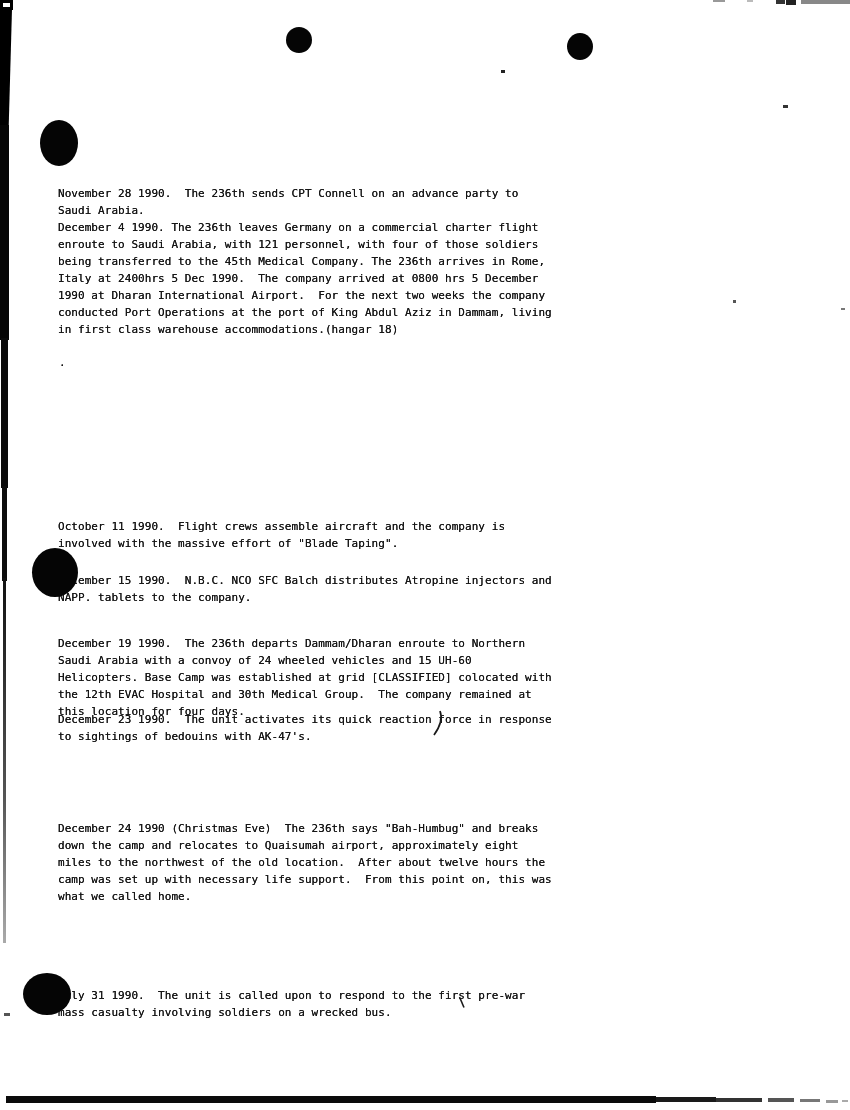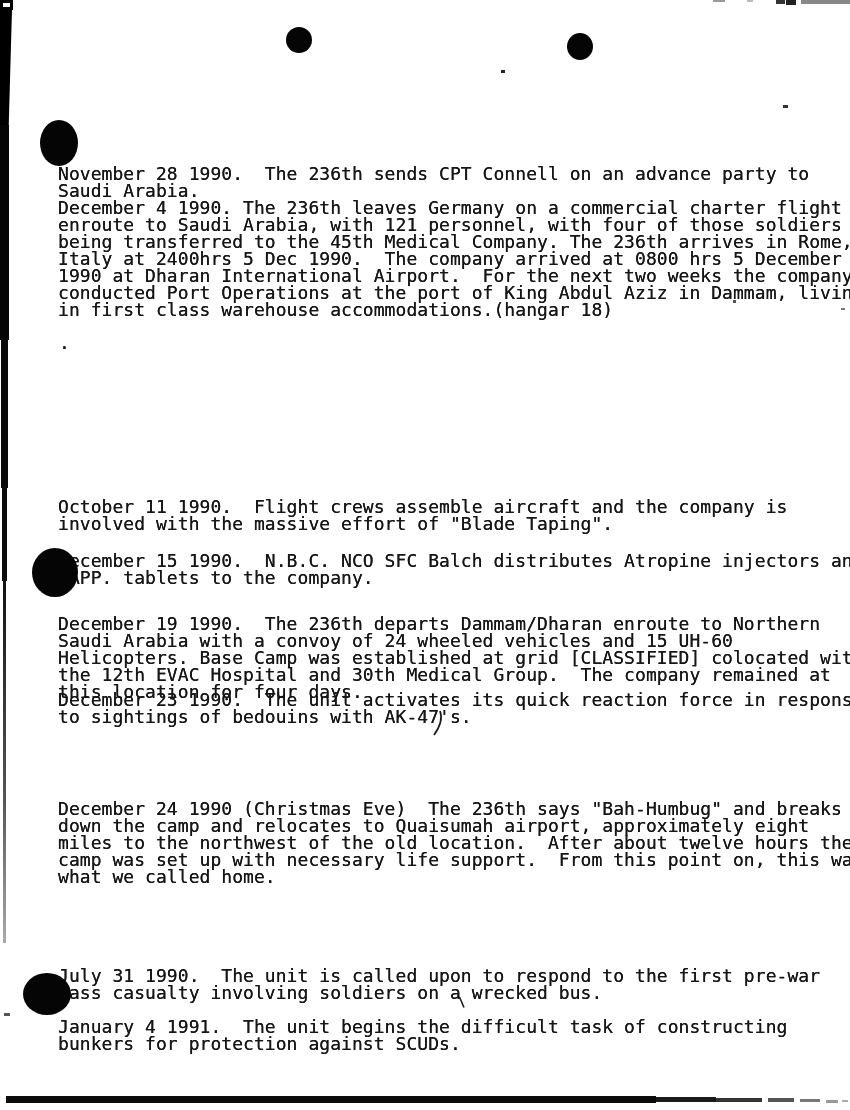--- a/index.html
+++ b/index.html
@@ -7,25 +7,26 @@
     position:relative;
     width:850px;height:1110px;
     background:#ffffff;
     overflow:hidden;
     font-family:"DejaVu Sans Mono","Liberation Mono",monospace;
     color:#161616;
   }
   .para{
     position:absolute;
     left:58px;
-    font-size:18px;
+    font-size:11px;
     line-height:17px;
     white-space:pre;
     letter-spacing:0.05px;
     text-shadow:0 0 0.5px #1a1a1a;
+    margin-top:20px;
   }
   .punch{
     position:absolute;
     background:#050505;
     border-radius:50%;
   }
   .artifact{position:absolute;}
   .notch{
     position:absolute;left:0;top:0;width:13px;height:10px;
     background:#fff;border:3px solid #000;box-sizing:border-box;
@@ -58,22 +59,20 @@
 this location for four days.</div>
   <div class="para" style="top:691px">December 23 1990.  The unit activates its quick reaction force in response
 to sightings of bedouins with AK-47's.</div>
   <div class="para" style="top:800px">December 24 1990 (Christmas Eve)  The 236th says "Bah-Humbug" and breaks
 down the camp and relocates to Quaisumah airport, approximately eight
 miles to the northwest of the old location.  After about twelve hours the
 camp was set up with necessary life support.  From this point on, this was
 what we called home.</div>
   <div class="para" style="top:967px">July 31 1990.  The unit is called upon to respond to the first pre-war
 mass casualty involving soldiers on a wrecked bus.</div>
-  <div class="para" style="top:1018px">January 4 1991.  The unit begins the difficult task of constructing
-bunkers for protection against SCUDs.</div>
 
   <div class="punch" style="left:286px;top:27px;width:26px;height:26px"></div>
   <div class="punch" style="left:567px;top:33px;width:26px;height:27px"></div>
   <div class="punch" style="left:40px;top:120px;width:38px;height:46px"></div>
   <div class="punch" style="left:32px;top:548px;width:46px;height:49px"></div>
   <div class="punch" style="left:23px;top:973px;width:48px;height:42px"></div>
 
   <div class="notch"></div>
   <div class="artifact" style="left:0;top:9px;width:12px;height:120px;background:#000;clip-path:polygon(0 0,100% 0,72% 100%,0 100%)"></div>
   <div class="artifact" style="left:0;top:125px;width:9px;height:215px;background:#050505"></div>

